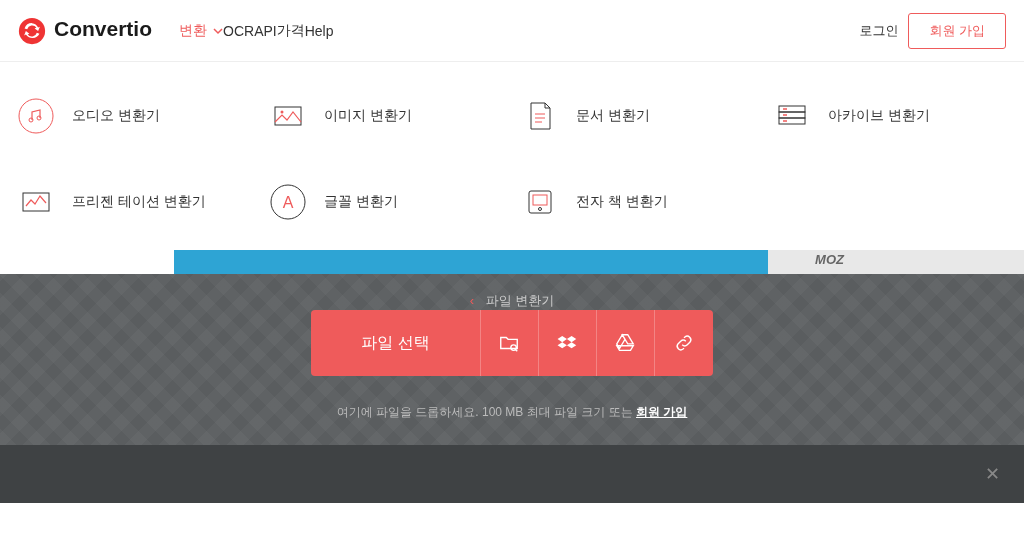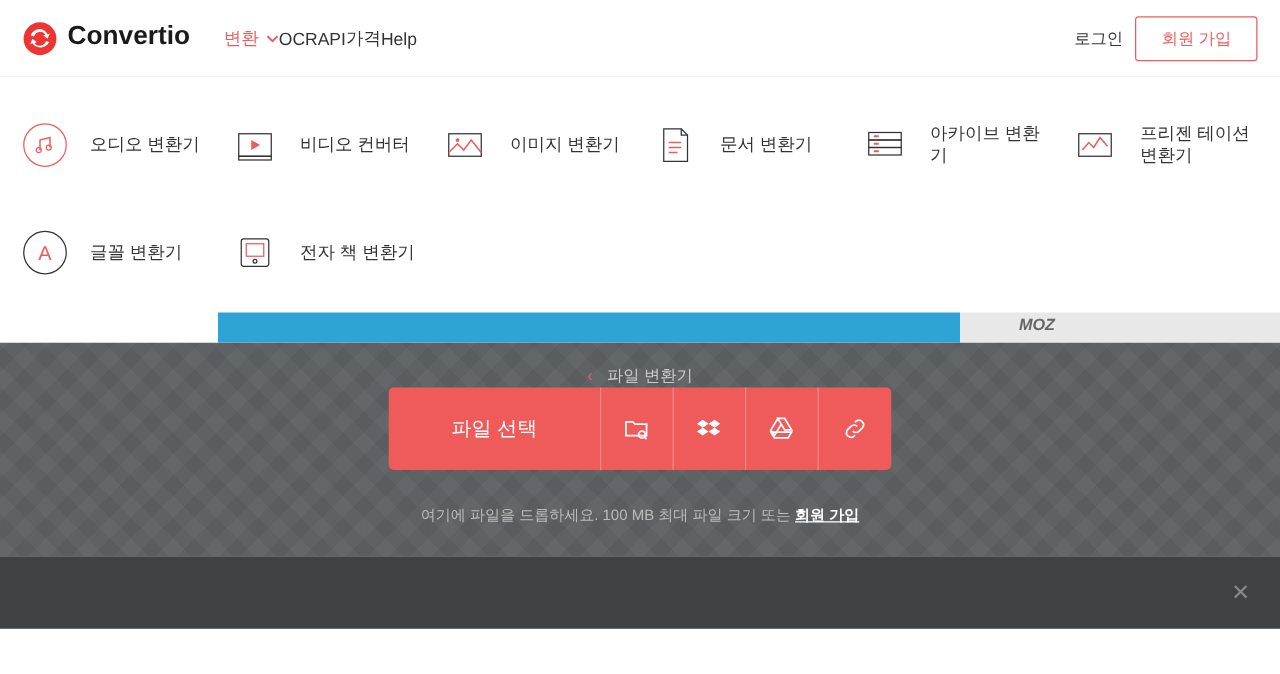--- a/index.html
+++ b/index.html
@@ -8,21 +8,21 @@
 .logo{display:flex;align-items:flex-start;gap:8px;margin-right:27px}
 .logo-icon{width:28px;height:28px}
 .logo-text{font-size:21px;font-weight:700;color:#1a1a1a}
 .nav{display:flex;flex:1}
 .nav-item{font-size:14px;color:#333;cursor:pointer;display:flex;align-items:center;gap:6px}
 .nav-item.active{color:#ef5b5b}
 .header-right{display:flex;align-items:center;gap:10px}
 .login-link{font-size:13px;color:#333;cursor:pointer}
 .signup-btn{border:1px solid #ef5b5b;color:#ef5b5b;padding:8px 20px;font-size:13px;border-radius:3px;cursor:pointer;background:#fff}
 .mega-menu{padding:36px 18px 30px;background:#fff}
-.menu-grid{display:grid;grid-template-columns:repeat(6,1fr);gap:50px 20px}
+.menu-grid{display:grid;grid-template-columns:repeat(4,1fr);gap:50px 20px}
 .menu-item{display:flex;align-items:center;gap:18px;cursor:pointer}
 .menu-icon{width:36px;height:36px;flex-shrink:0}
 .menu-label{font-size:14px;color:#333}
 .banner-strip{height:24px;background:linear-gradient(to right,#fff 0%,#fff 17%,#2ea4d4 17%,#2ea4d4 75%,#e8e8e8 75%);position:relative}
 .moz-tag{position:absolute;right:180px;top:2px;font-size:13px;font-weight:700;color:#666;font-style:italic}
 .dropzone{background:#5a5d5f;background-image:repeating-linear-gradient(45deg,rgba(255,255,255,.03) 0 12px,transparent 12px 24px),repeating-linear-gradient(-45deg,rgba(255,255,255,.03) 0 12px,transparent 12px 24px);padding:18px 0 24px;text-align:center;color:#fff}
 .breadcrumb{font-size:13px;color:#ccc;}
 .breadcrumb .chev{color:#ef5b5b;margin-right:8px}
 .upload-row{display:inline-flex;background:#ef5b5b;border-radius:4px;align-items:center;height:66px;margin-bottom:28px}
 .upload-main{padding:0 50px;font-size:16px;color:#fff;font-weight:500;cursor:pointer;display:flex;align-items:center;height:100%;border-right:1px solid rgba(255,255,255,.25)}
@@ -67,28 +67,20 @@
 <div class="mega-menu">
   <div class="menu-grid">
     <div class="menu-item">
       <svg class="menu-icon" viewBox="0 0 36 36">
           <circle cx="18" cy="18" r="17" fill="none" stroke="#ef5b5b" stroke-width="1"></circle>
           <path d="M14 22v-8l8-2v8" stroke="#ef5b5b" fill="none" stroke-width="1.2"></path>
           <circle cx="13" cy="22" r="2" fill="none" stroke="#ef5b5b"></circle>
           <circle cx="21" cy="20" r="2" fill="none" stroke="#ef5b5b"></circle>
         </svg>
       <span class="menu-label">오디오 변환기</span>
-    </div>
-    <div class="menu-item">
-      <svg class="menu-icon" viewBox="0 0 36 36">
-          <rect x="5" y="9" width="26" height="18" fill="none" stroke="#333" stroke-width="1"></rect>
-          <rect x="5" y="27" width="26" height="3" fill="none" stroke="#333" stroke-width="1"></rect>
-          <path d="M15 14l7 4-7 4z" fill="#ef5b5b"></path>
-        </svg>
-      <span class="menu-label">비디오 컨버터</span>
     </div>
     <div class="menu-item">
       <svg class="menu-icon" viewBox="0 0 36 36">
           <rect x="5" y="9" width="26" height="18" fill="none" stroke="#333" stroke-width="1"></rect>
           <path d="M5 24l7-7 5 5 6-8 8 10" fill="none" stroke="#ef5b5b" stroke-width="1.2"></path>
           <circle cx="12" cy="14" r="1.5" fill="#ef5b5b"></circle>
         </svg>
       <span class="menu-label">이미지 변환기</span>
     </div>
     <div class="menu-item">

